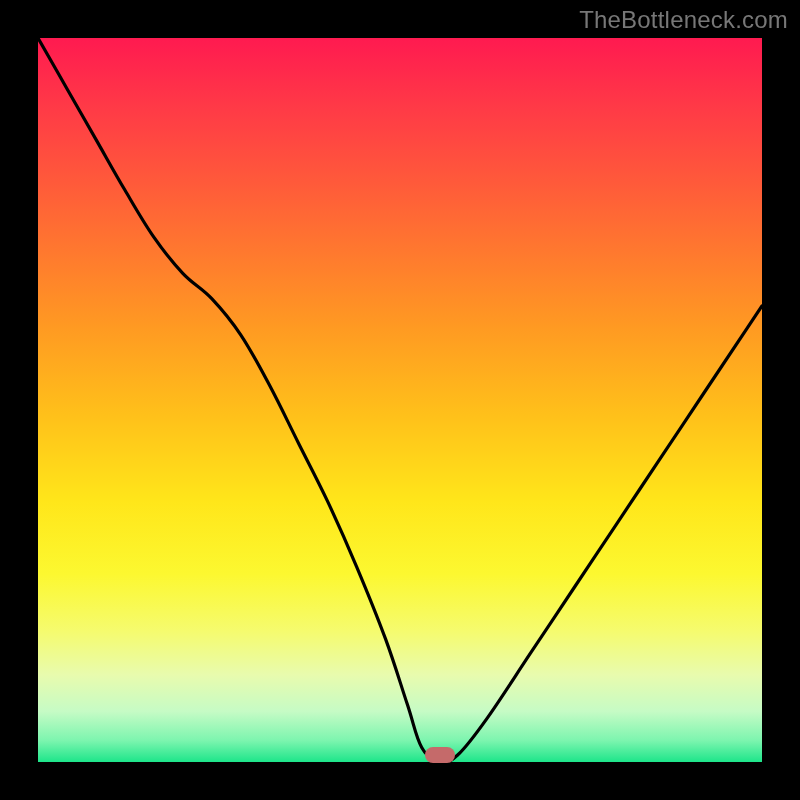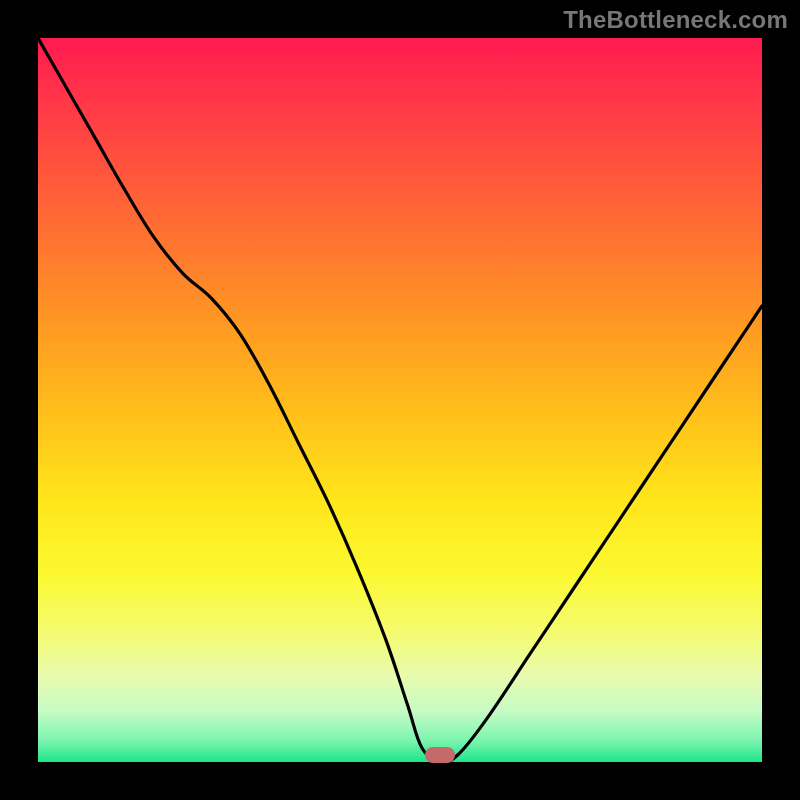--- a/index.html
+++ b/index.html
@@ -57,21 +57,21 @@
     border-radius: 8px;
     background: #c56a6a;
     transform: translate(-50%, -50%);
   }
   .watermark {
     position: absolute;
     top: 6px;
     right: 12px;
     color: #777;
     font-size: 24px;
-    font-weight: 700;
+    font-weight: 400;
     letter-spacing: 0.2px;
     user-select: none;
   }
 </style>
 </head>
 <body>
 
 <div class="frame">
 
   <div class="plot">

